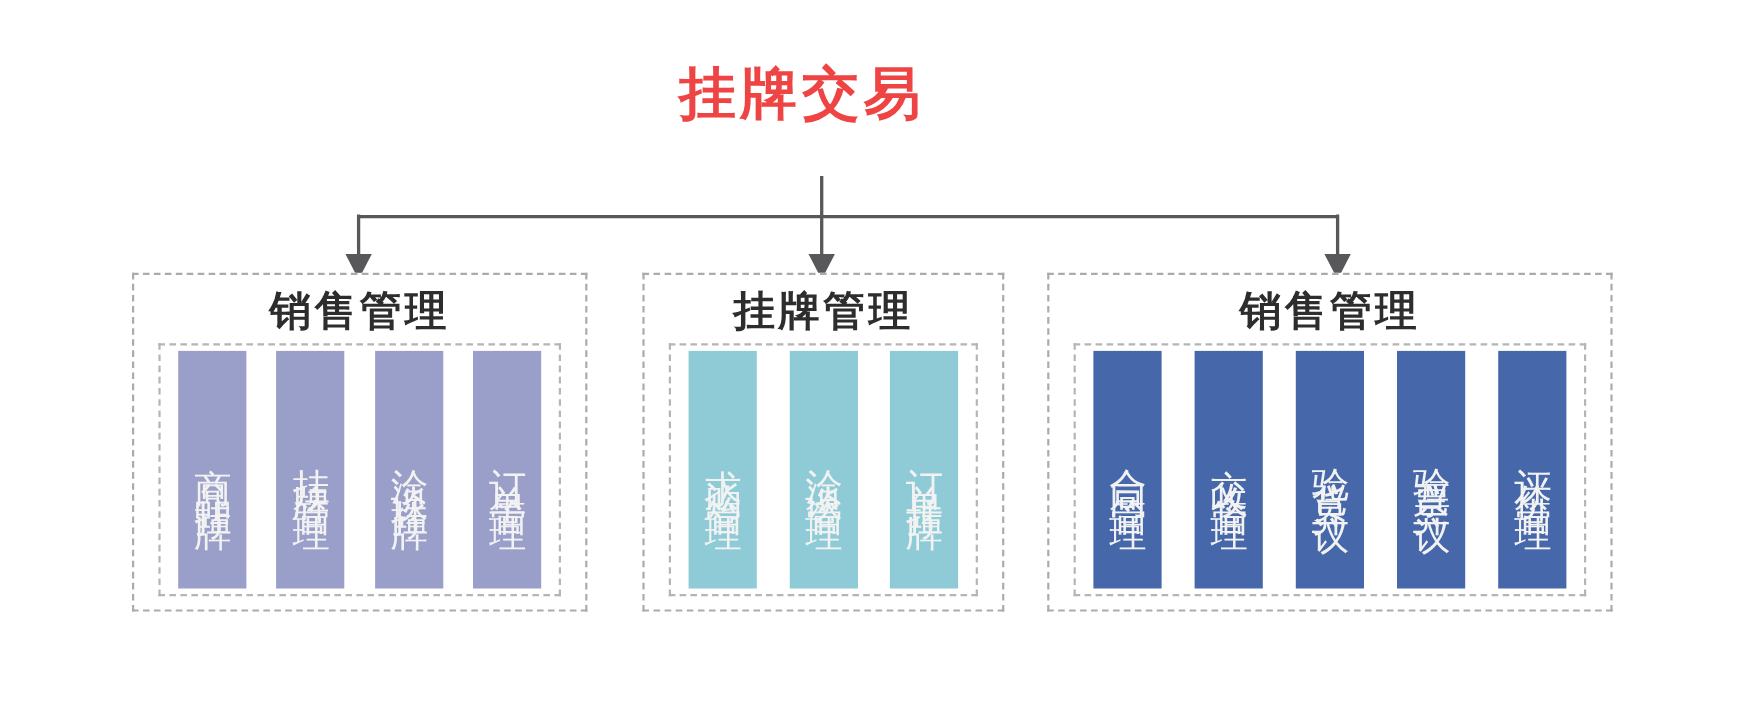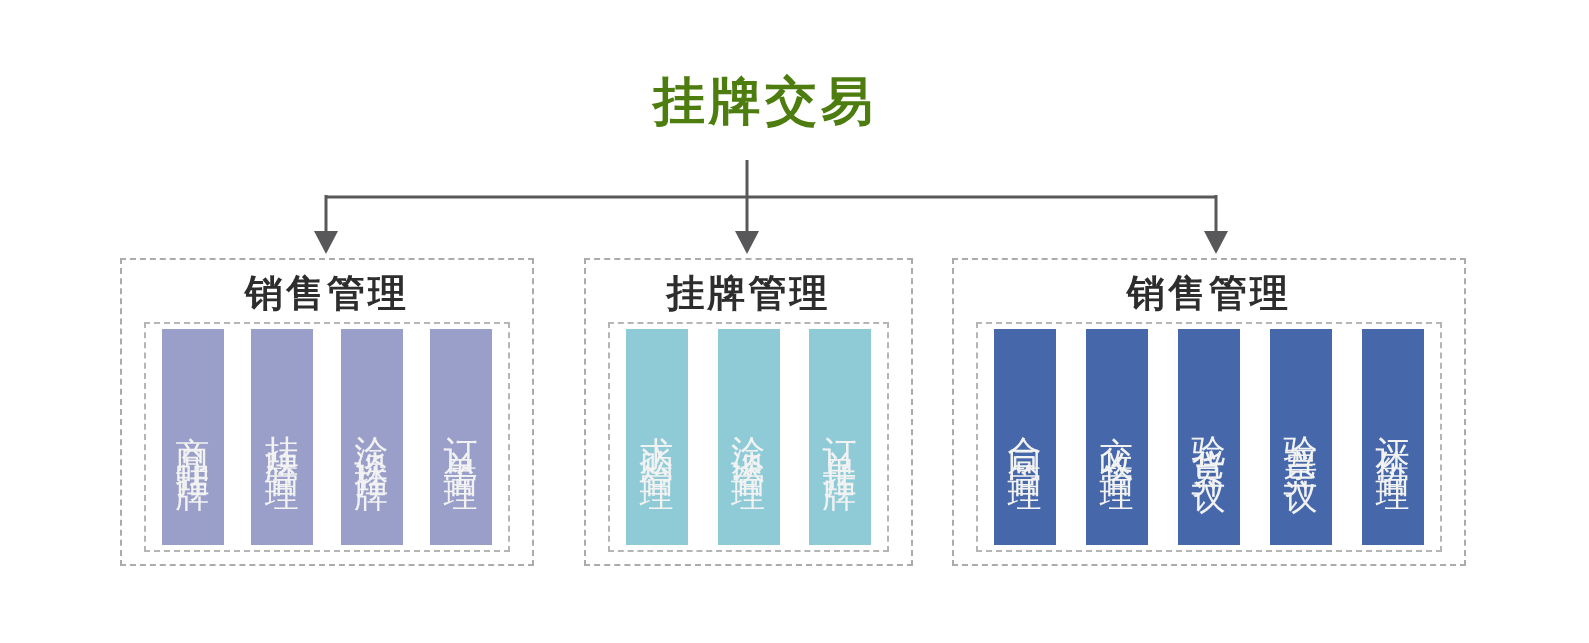--- a/index.html
+++ b/index.html
@@ -6,39 +6,39 @@
   .canvas {
     position: relative;
     width: 1589px;
     height: 643px;
     background: #ffffff;
     font-family: "Liberation Sans", sans-serif;
     overflow: hidden;
   }
   .diagram-title {
     position: absolute;
-    top: 70px;
+    top: 55px;
     left: 617px;
     width: 260px;
-    text-align: right;
+    text-align: left;
     font-size: 52px;
     line-height: 62px;
     font-weight: bold;
-    color: #4d7c0f;
+    color: #ef4444;
     letter-spacing: 4px;
     white-space: nowrap;
   }
   .connectors {
     position: absolute;
     top: 0; left: 0;
     pointer-events: none;
   }
   .group {
     position: absolute;
-    top: 258px;
+    top: 248px;
     height: 308px;
     border: 2px dashed #ababab;
     box-sizing: border-box;
     background: #ffffff;
   }
   .g1 { left: 120px; width: 414px; }
   .g2 { left: 584px; width: 329px; }
   .g3 { left: 952px; width: 514px; }
   .group-header {
     height: 62px;

